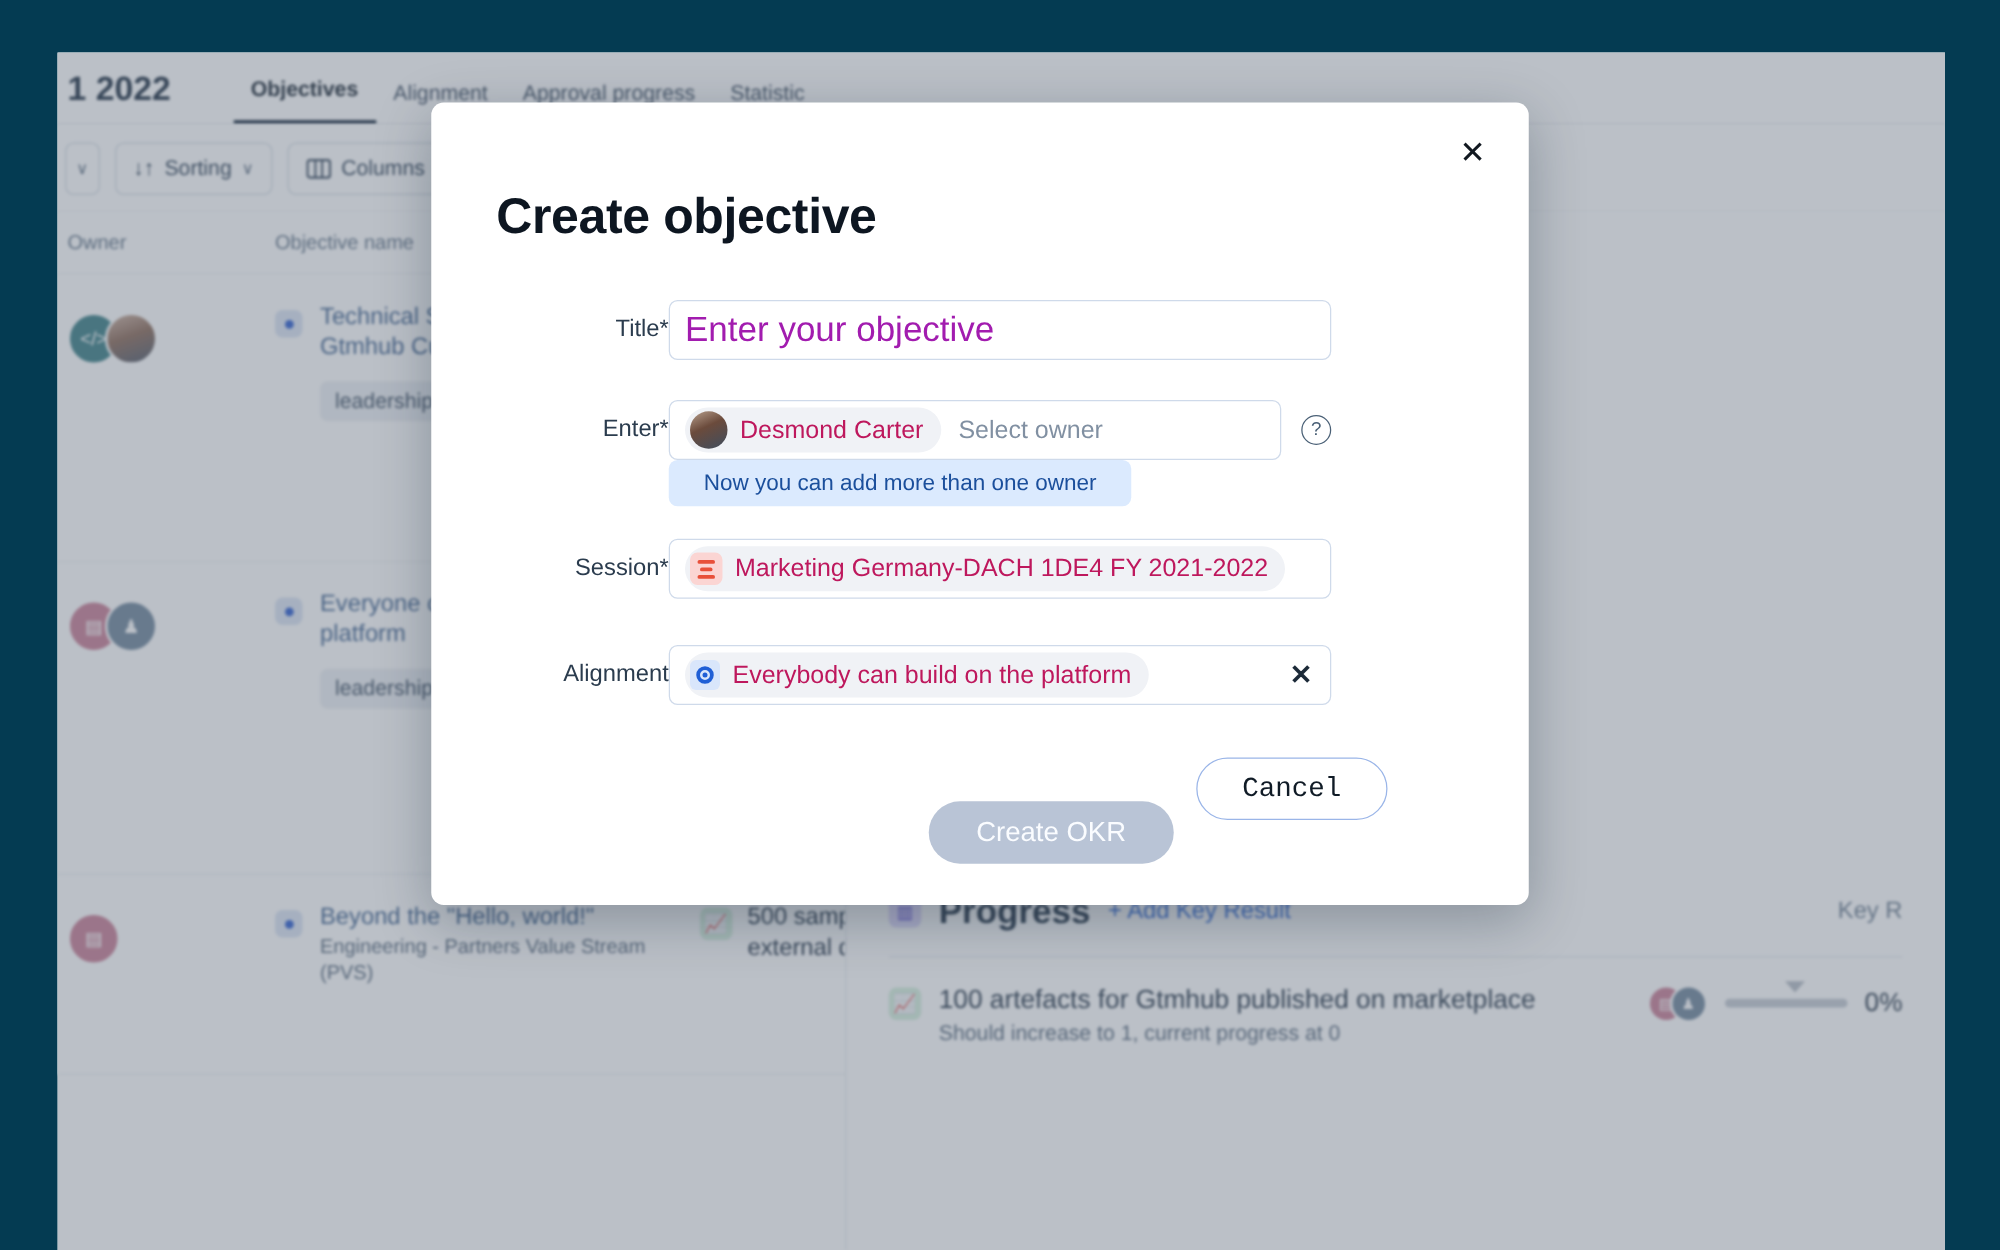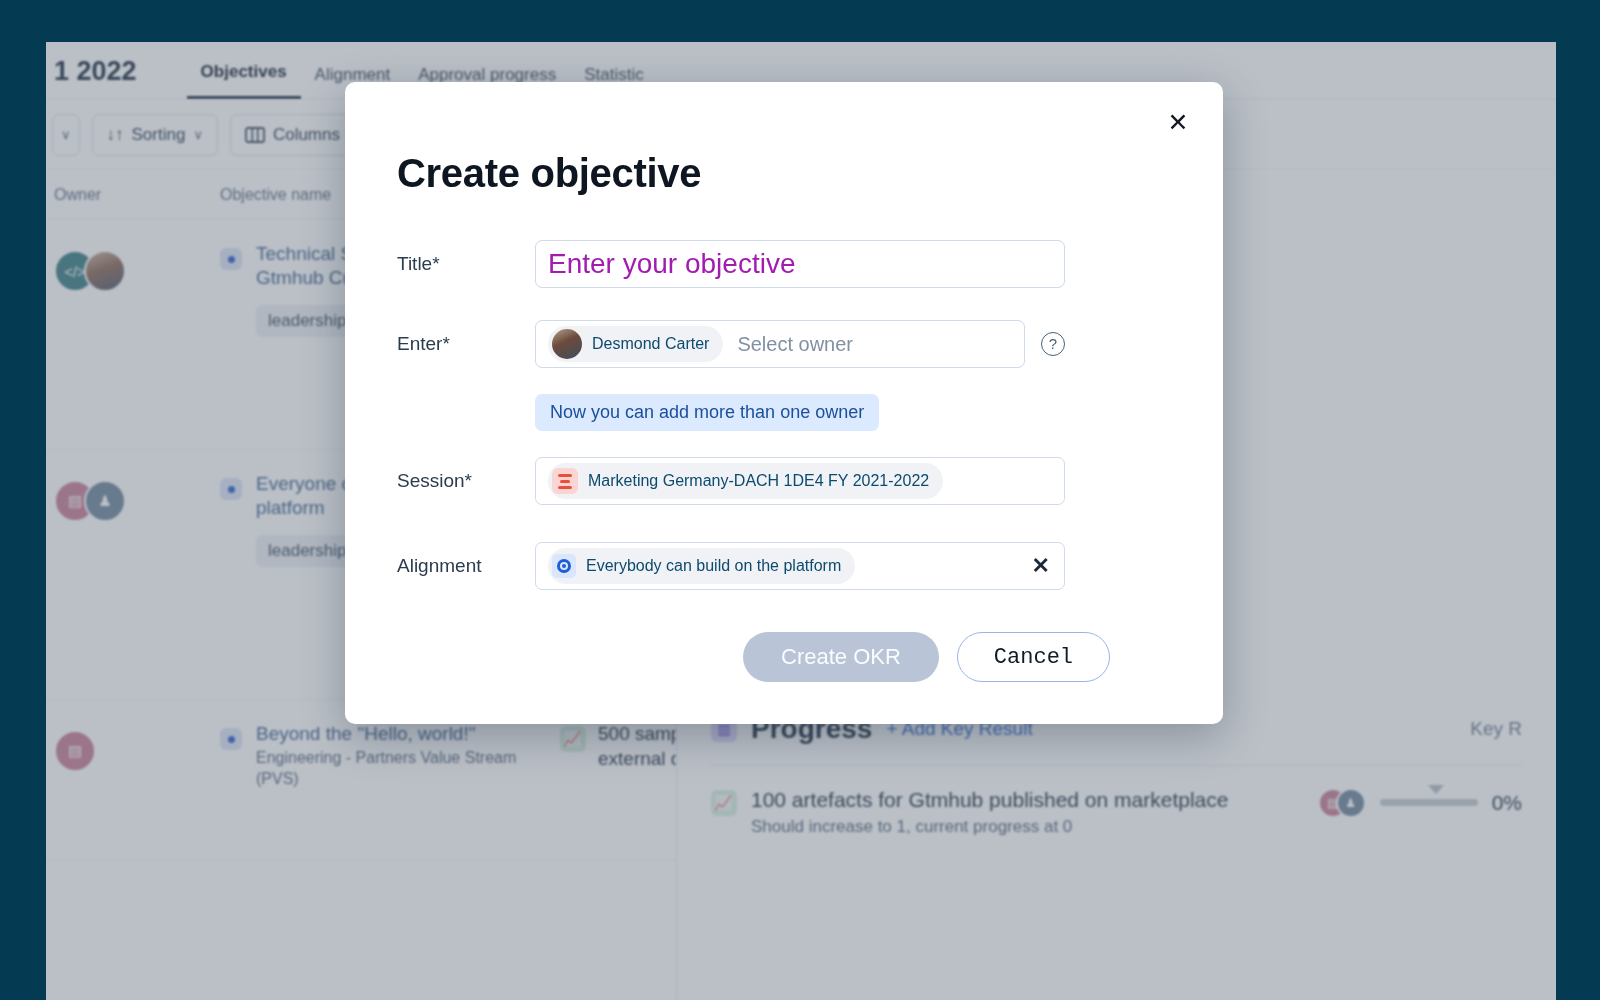--- a/index.html
+++ b/index.html
@@ -199,21 +199,21 @@
   .modal-title {
     margin: 69px 0 0 52px;
     font-size: 40px; font-weight: 700; color: #0d1621;
     letter-spacing: -0.3px;
   }
 
   .form { margin-top: 44px; }
   .frow { display: flex; align-items: center; margin-bottom: 0; }
   .flabel {
     width: 190px; padding-left: 52px;
-    font-size: 19px; color: #2b3c4e;
+    font-size: 19px; color: #2b3c4e; text-align: right;
   }
   .fctl { width: 530px; }
 
   .finput {
     width: 530px; height: 48px;
     border: 1px solid #cfdaea; border-radius: 7px;
     background: #fff;
     display: flex; align-items: center; padding: 0 6px 0 12px;
   }
   .fplace { font-size: 28px; color: #a21caf; }
@@ -221,34 +221,34 @@
   .pill {
     display: inline-flex; align-items: center; gap: 10px;
     height: 36px; border-radius: 18px; background: #f0f2f6;
     padding: 0 14px 0 4px; max-width: 100%;
   }
   .pill .pav {
     width: 30px; height: 30px; border-radius: 50%;
     background: linear-gradient(155deg,#b9a18f 0%,#6b4b3c 42%,#3f4d5e 100%);
     flex: 0 0 auto;
   }
-  .pill-text { font-size: 16px; color: #0c4a6e; white-space: nowrap; }
+  .pill-text { font-size: 20px; color: #be185d; white-space: nowrap; }
   .pill-after { font-size: 20px; color: #8190a2; margin-left: 14px; white-space: nowrap; }
 
   .help-ic {
     width: 24px; height: 24px; border-radius: 50%;
     border: 1.7px solid #4a6076; color: #4a6076;
     font-size: 15px; line-height: 21px; text-align: center;
     margin-left: 16px; flex: 0 0 auto;
   }
 
   .hint {
-    margin-top: 26px; display: inline-block;
+    margin-top: 0; display: inline-block;
     background: #dbeafe; color: #1b4f9c;
-    border-radius: 7px; padding: 8px 15px; font-size: 18px;
+    border-radius: 7px; padding: 8px 28px; font-size: 18px;
   }
 
   .sess-ic {
     width: 26px; height: 26px; border-radius: 6px; background: #fbd5d3;
     display:flex; flex-direction: column; align-items:center; justify-content:center; gap: 3px;
     flex: 0 0 auto;
   }
   .sess-ic s { display:block; height: 3px; background: #e8503a; border-radius: 2px; }
   .sess-ic s:nth-child(1){ width: 14px; }
   .sess-ic s:nth-child(2){ width: 10px; }
@@ -274,21 +274,21 @@
   .checkrow { display: flex; align-items: center; gap: 14px; margin-top: 16px; }
   .chkbox {
     width: 24px; height: 24px; border: 2px solid #8fa3b8; border-radius: 5px; background:#fff;
   }
   .chklabel { font-size: 20px; color: #16202c; }
 
   .actions { display: flex; gap: 18px; margin-top: 42px; padding-left: 398px; }
   .btn-primary {
     height: 50px; padding: 0 38px; border-radius: 25px;
     background: #b9c4d6; color: #fafcff; border: none;
-    font-size: 22px; font-family: inherit;
+    font-size: 22px; font-family: inherit; margin-top: 35px;
   }
   .btn-secondary {
     height: 50px; padding: 0 36px; border-radius: 25px;
     background: #fff; color: #101b26; border: 1.6px solid #9ab5e8;
     font-size: 22px; font-family: Liberation Mono, monospace;
   }
   .blur { filter: blur(1.1px); }
 </style>
 </head>
 <body>

